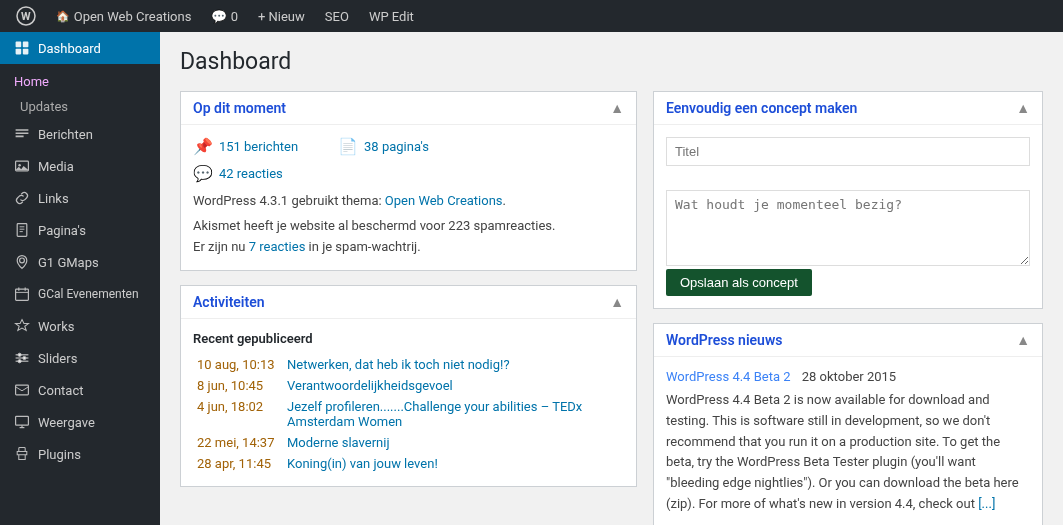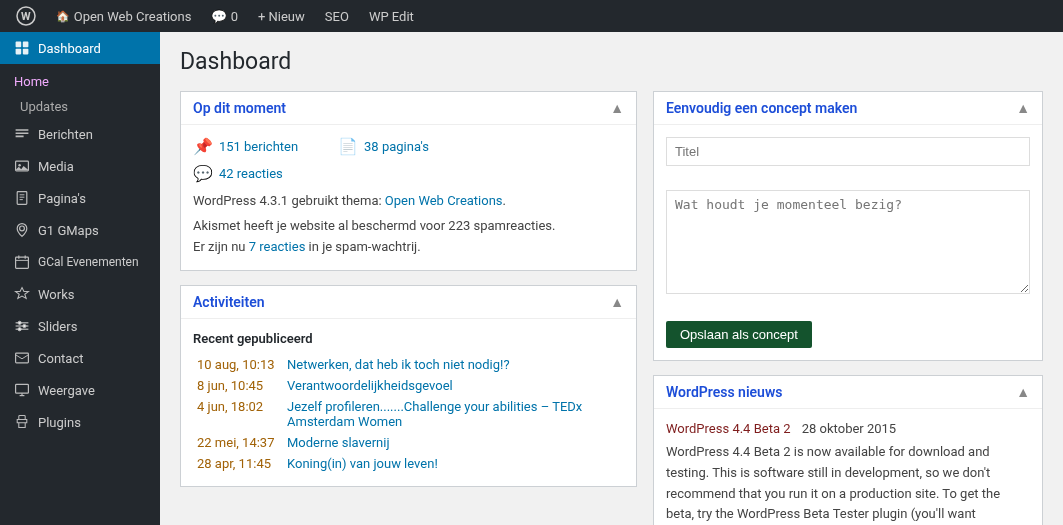--- a/index.html
+++ b/index.html
@@ -160,41 +160,41 @@
       width: 100%;
       padding: 6px 8px;
       border: 1px solid #ddd;
       font-size: 13px;
       color: #888;
       margin-bottom: 24px;
       outline: none;
     }
     .concept-body-input {
       width: 100%;
-      height: 104px;
+      height: 76px;
       padding: 6px 8px;
       border: 1px solid #ddd;
       font-size: 13px;
       color: #888;
       resize: vertical;
       outline: none;
-      margin-bottom: 24px;
+      margin-bottom: 0;
     }
     .btn-primary {
       background: #14532d;
       color: #fff;
       border: none;
       padding: 6px 14px;
       font-size: 13px;
       cursor: pointer;
       border-radius: 2px;
     }
 
     
-    .news-item-title { color: #7f1d1d; text-decoration: none; font-size: 13px; }
+    .news-item-title { color: #3b82f6; text-decoration: none; font-size: 13px; }
     .news-date { color: #444; font-size: 13px; margin-left: 8px; }
     .news-body { font-size: 13px; color: #444; line-height: 1.6; margin-top: 6px; }
     .news-body a { color: #0073aa; text-decoration: none; }
     .news-second-title { color: #0073aa; text-decoration: none; font-size: 13px; margin-top: 10px; display: block; }
 
     
     #adminmenu::-webkit-scrollbar { width: 4px; }
     #adminmenu::-webkit-scrollbar-thumb { background: #555; }
     #main-content::-webkit-scrollbar { width: 6px; }
     #main-content::-webkit-scrollbar-thumb { background: #ccc; }
@@ -250,20 +250,27 @@
         </svg>
       <span>Berichten</span>
     </div>
     <div class="menu-item">
       <svg class="icon" viewBox="0 0 20 20">
           <rect x="2" y="4" width="16" height="12" rx="1" fill="none" stroke="currentColor" stroke-width="1.5"></rect>
           <circle cx="7" cy="9" r="1.5"></circle>
           <path d="M2 15l4-4 3 3 3-4 6 5"></path>
         </svg>
       <span>Media</span>
+    </div>
+    <div class="menu-item">
+      <svg class="icon" viewBox="0 0 20 20">
+          <path d="M8 12a4 4 0 005.66 0l2-2a4 4 0 00-5.66-5.66l-1 1" fill="none" stroke="currentColor" stroke-width="1.5"></path>
+          <path d="M12 8a4 4 0 00-5.66 0l-2 2a4 4 0 005.66 5.66l1-1" fill="none" stroke="currentColor" stroke-width="1.5"></path>
+        </svg>
+      <span>Links</span>
     </div>
     <div class="menu-item">
       <svg class="icon" viewBox="0 0 20 20">
           <rect x="4" y="2" width="12" height="16" rx="1" fill="none" stroke="currentColor" stroke-width="1.5"></rect>
           <line x1="7" y1="6" x2="13" y2="6" stroke="currentColor" stroke-width="1.2"></line>
           <line x1="7" y1="9" x2="13" y2="9" stroke="currentColor" stroke-width="1.2"></line>
           <line x1="7" y1="12" x2="11" y2="12" stroke="currentColor" stroke-width="1.2"></line>
         </svg>
       <span>Pagina's</span>
     </div>

